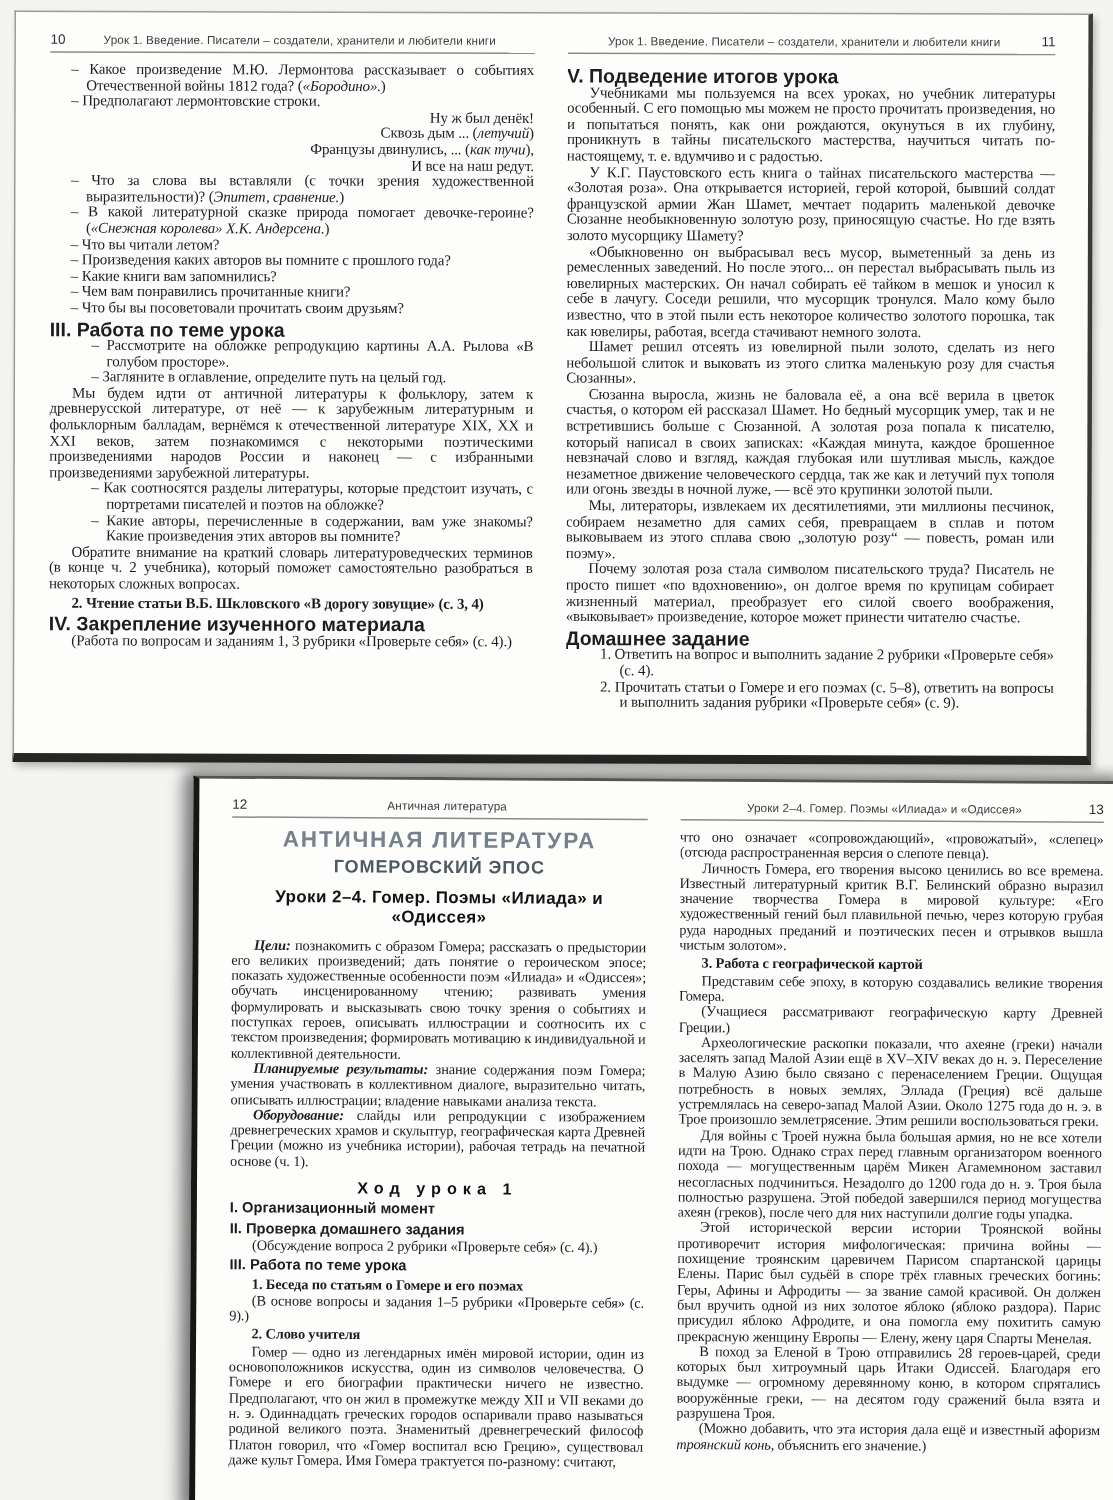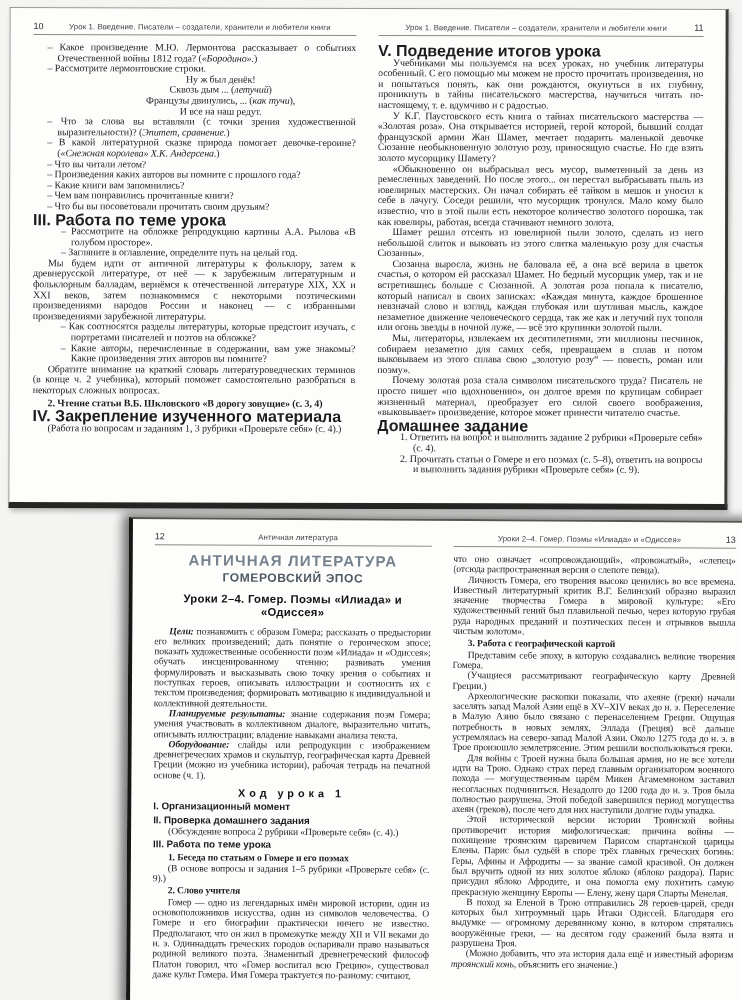--- a/index.html
+++ b/index.html
@@ -48,24 +48,24 @@
   .content{flex:1 1 auto;overflow:hidden;}
   
   .spread-top .content{font-size:10px;line-height:10.6px;letter-spacing:-0.1px;}
   .spread-bottom .content{font-size:9.6px;line-height:10.3px;letter-spacing:-0.1px;}
   .blk{text-align:justify;}
   .t-p{text-indent:15px;}
   .t-pc{text-indent:0;}
   .t-li{padding-left:24px;text-indent:-10px;}
   .t-li2{padding-left:38px;text-indent:-10px;}
   .t-ol{padding-left:36px;text-indent:-13px;}
-  .t-v{text-align:center;margin-left:52px;}
+  .t-v{text-align:right;margin-left:52px;}
   .t-h1{
     font-family:"Liberation Sans",sans-serif;font-weight:bold;
-    font-size:16px;margin:3px 0 1px;text-align:left;letter-spacing:0;
+    font-size:13px;margin:3px 0 1px;text-align:left;letter-spacing:0;
   }
   .spread-bottom .t-h1{font-size:9.8px;}
   .t-h2{font-weight:bold;text-indent:15px;margin:2px 0 1px;text-align:left;}
   .t-bigtitle{
     font-family:"Liberation Sans",sans-serif;font-weight:bold;
     font-size:15px;letter-spacing:1.2px;color:#75818c;
     text-align:center;text-indent:0;margin:3px 0 7px;
   }
   .t-midtitle{
     font-family:"Liberation Sans",sans-serif;font-weight:bold;
@@ -87,21 +87,21 @@
 <body>
 
 <section class="spread spread-top">
   <div class="page pg-10">
     <header class="runhead">
       <span class="pnum">10</span>
       <span class="rh-text">Урок 1. Введение. Писатели – создатели, хранители и любители книги</span>
     </header>
     <div class="content">
         <div class="blk t-li">– Какое произведение М.Ю. Лермонтова рассказывает о событиях Отечественной войны 1812 года? (<i>«Бородино».</i>)</div>
-        <div class="blk t-li">– Рассмотрите лермонтовские строки.</div>
+        <div class="blk t-li">– Предполагают лермонтовские строки.</div>
         <div class="blk t-v">Ну ж был денёк!</div>
         <div class="blk t-v">Сквозь дым ... (<i>летучий</i>)</div>
         <div class="blk t-v">Французы двинулись, ... (<i>как тучи</i>),</div>
         <div class="blk t-v">И все на наш редут.</div>
         <div class="blk t-li">– Что за слова вы вставляли (с точки зрения художественной выразительности)? (<i>Эпитет, сравнение.</i>)</div>
         <div class="blk t-li">– В какой литературной сказке природа помогает девочке-героине? (<i>«Снежная королева» Х.К. Андерсена.</i>)</div>
         <div class="blk t-li">– Что вы читали летом?</div>
         <div class="blk t-li">– Произведения каких авторов вы помните с прошлого года?</div>
         <div class="blk t-li">– Какие книги вам запомнились?</div>
         <div class="blk t-li">– Чем вам понравились прочитанные книги?</div>

